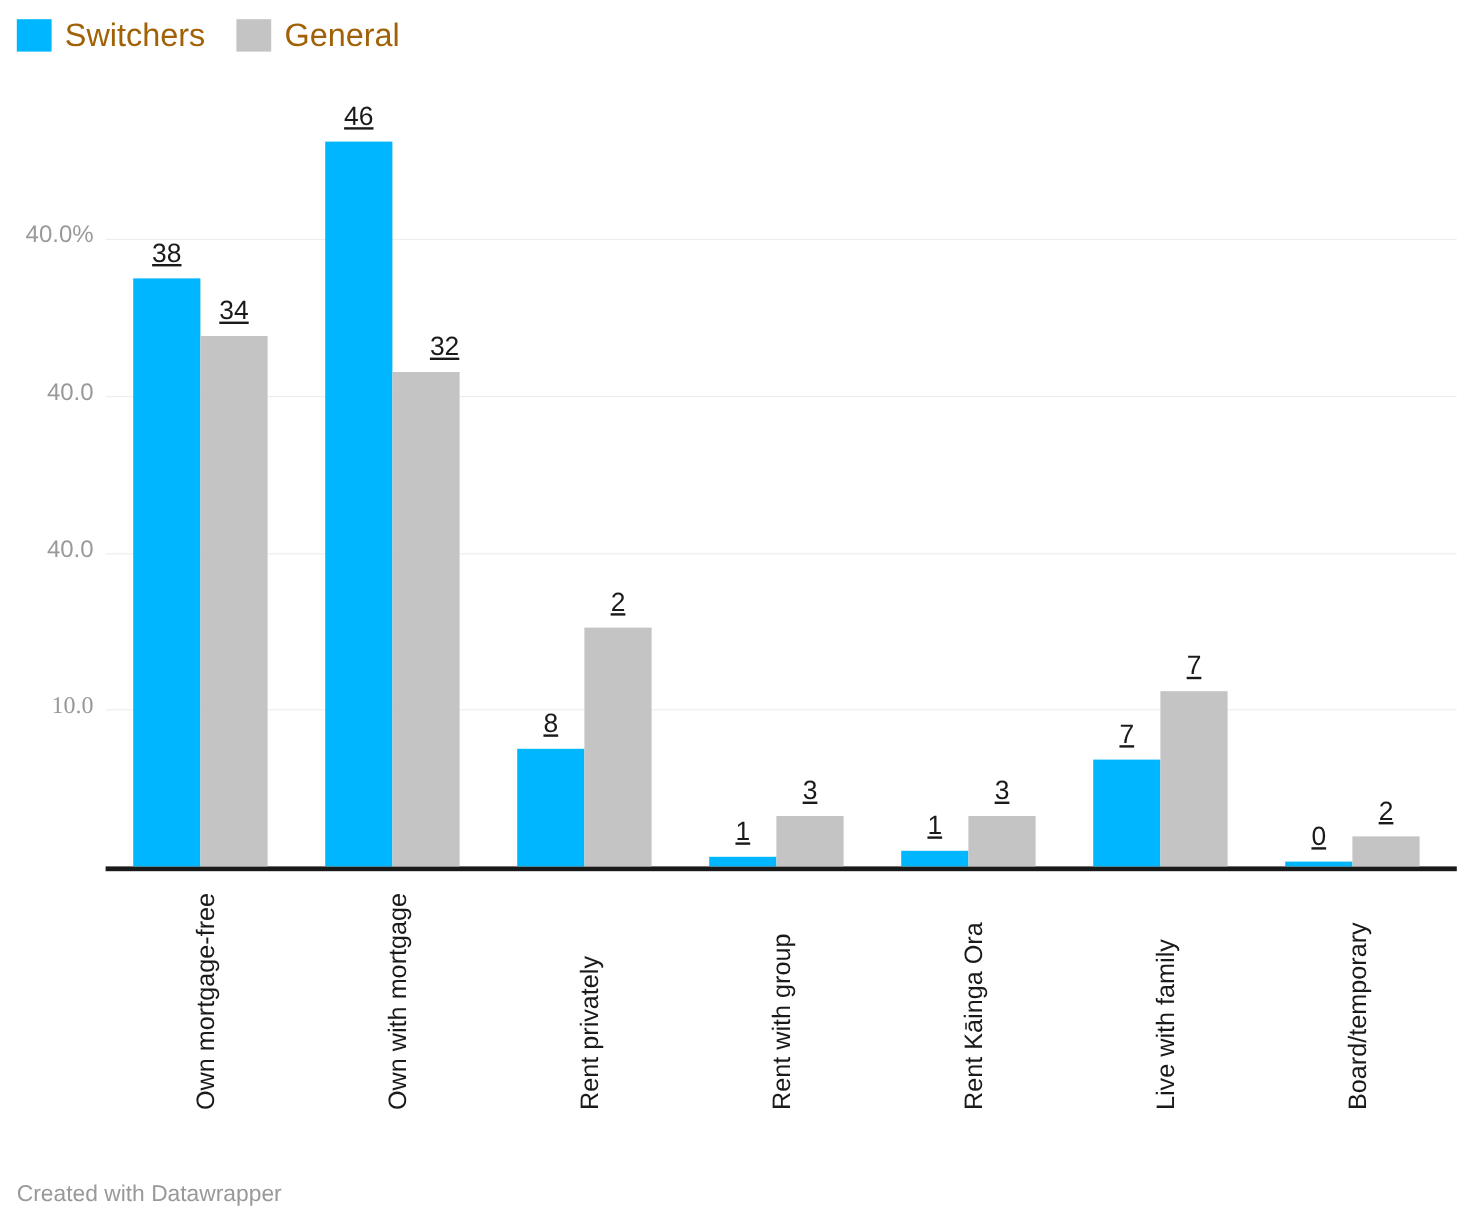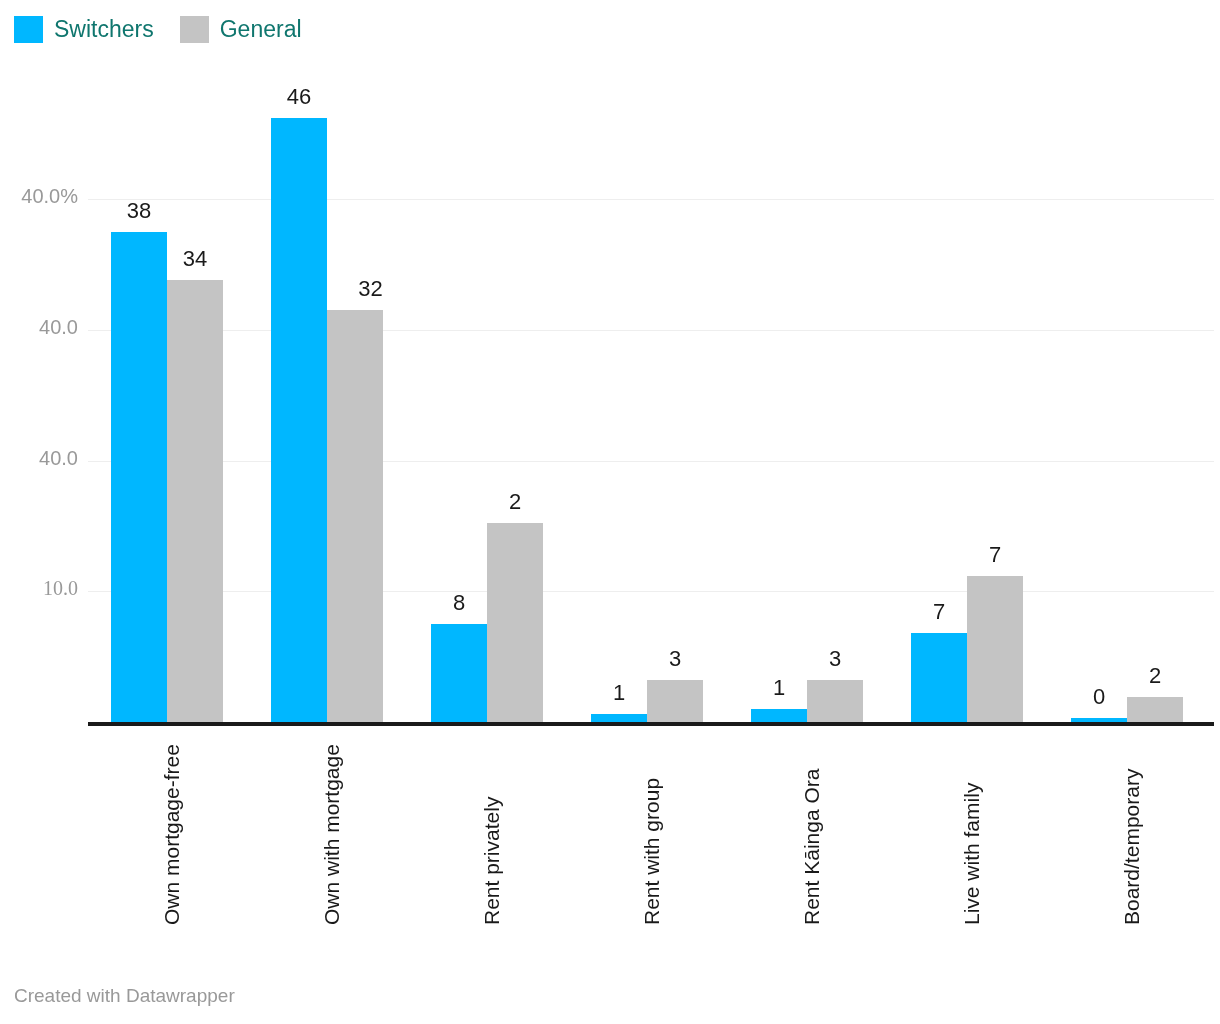--- a/index.html
+++ b/index.html
@@ -31,22 +31,22 @@
     display: flex;
     align-items: center;
     gap: 11px;
   }
   .legend-swatch {
     width: 29px;
     height: 27px;
     flex: 0 0 auto;
   }
   .legend-label {
-    font-size: 23px;
-    color: #0f766e;
+    font-size: 27px;
+    color: #a16207;
     line-height: 1;
     white-space: nowrap;
   }
 
   
   #plot {
     position: absolute;
     left: 0;
     top: 0;
     width: 1220px;
@@ -82,20 +82,21 @@
   }
   .bar.switchers { background: #00b7ff; }
   .bar.general   { background: #c4c4c4; }
 
   .bar-value {
     position: absolute;
     font-size: 22px;
     color: #1a1a1a;
     text-align: center;
     white-space: nowrap;
+    text-decoration: underline;
   }
 
   .cat-label {
     position: absolute;
     font-size: 21px;
     color: #1a1a1a;
     white-space: nowrap;
     transform-origin: 0 0;
     transform: rotate(-90deg);
   }

